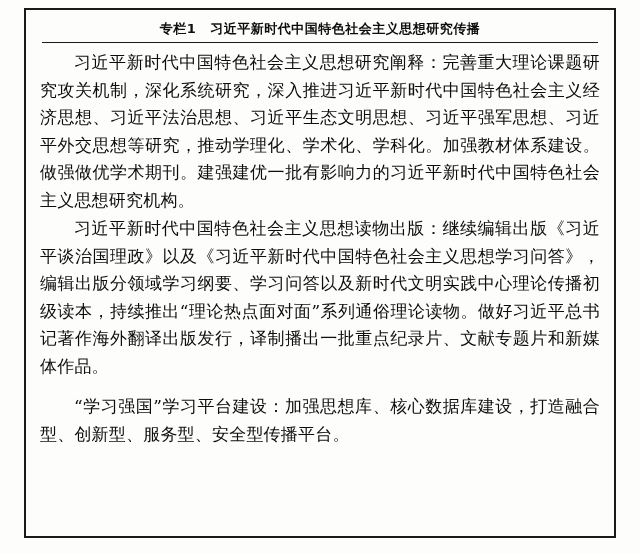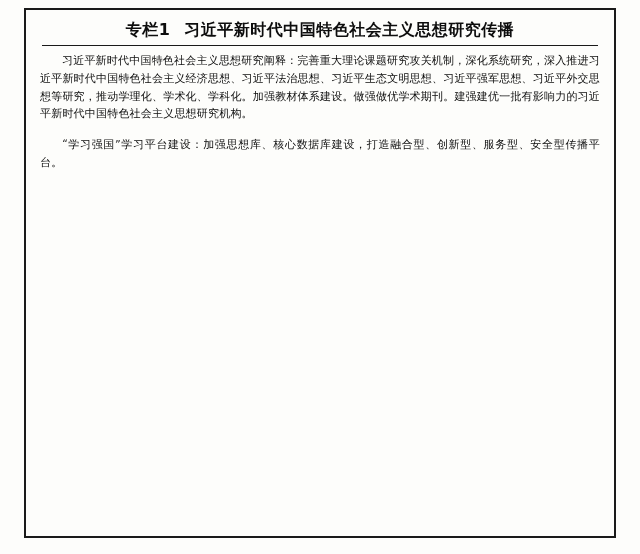--- a/index.html
+++ b/index.html
@@ -28,36 +28,36 @@
     height: 530px;
     border: 2px solid #1a1a1a;
     box-sizing: border-box;
     background: #fdfdfb;
   }
   .box-inner {
     padding: 6px 14px 6px 14px;
   }
   .title {
     text-align: center;
-    font-size: 16px;
+    font-size: 13px;
     font-weight: 700;
     letter-spacing: 0.5px;
     font-family: "DejaVu Sans", "Liberation Sans", sans-serif;
     margin: 4px 0 2px 0;
     white-space: nowrap;
   }
   .title .num {
     margin-right: 14px;
   }
   .rule {
     border-bottom: 1.5px solid #1a1a1a;
     margin: 4px 2px 6px 2px;
   }
   .body-text {
-    font-size: 11px;
+    font-size: 17px;
     line-height: 1.62;
     text-align: justify;
     text-justify: inter-ideograph;
     letter-spacing: 0.2px;
   }
   .para {
     margin: 0 0 1px 0;
     text-indent: 2em;
   }
   .para:last-child {
@@ -73,18 +73,19 @@
     <div class="box-inner">
 
       <div class="title">
         <span class="num"><span>专栏</span><span>1</span></span><span>习近平新时代中国特色社会主义思想研究传播</span>
       </div>
 
       <div class="rule"></div>
 
       <div class="body-text">
         <p class="para">习近平新时代中国特色社会主义思想研究阐释：完善重大理论课题研究攻关机制，深化系统研究，深入推进习近平新时代中国特色社会主义经济思想、习近平法治思想、习近平生态文明思想、习近平强军思想、习近平外交思想等研究，推动学理化、学术化、学科化。加强教材体系建设。做强做优学术期刊。建强建优一批有影响力的习近平新时代中国特色社会主义思想研究机构。</p>
+        <p class="para">习近平新时代中国特色社会主义思想读物出版：继续编辑出版《习近平谈治国理政》以及《习近平新时代中国特色社会主义思想学习问答》，编辑出版分领域学习纲要、学习问答以及新时代文明实践中心理论传播初级读本，持续推出“理论热点面对面”系列通俗理论读物。做好习近平总书记著作海外翻译出版发行，译制播出一批重点纪录片、文献专题片和新媒体作品。</p>
         <p class="para">“学习强国”学习平台建设：加强思想库、核心数据库建设，打造融合型、创新型、服务型、安全型传播平台。</p>
       </div>
 
     </div>
   </div>
 </div>
 
 </body></html>

